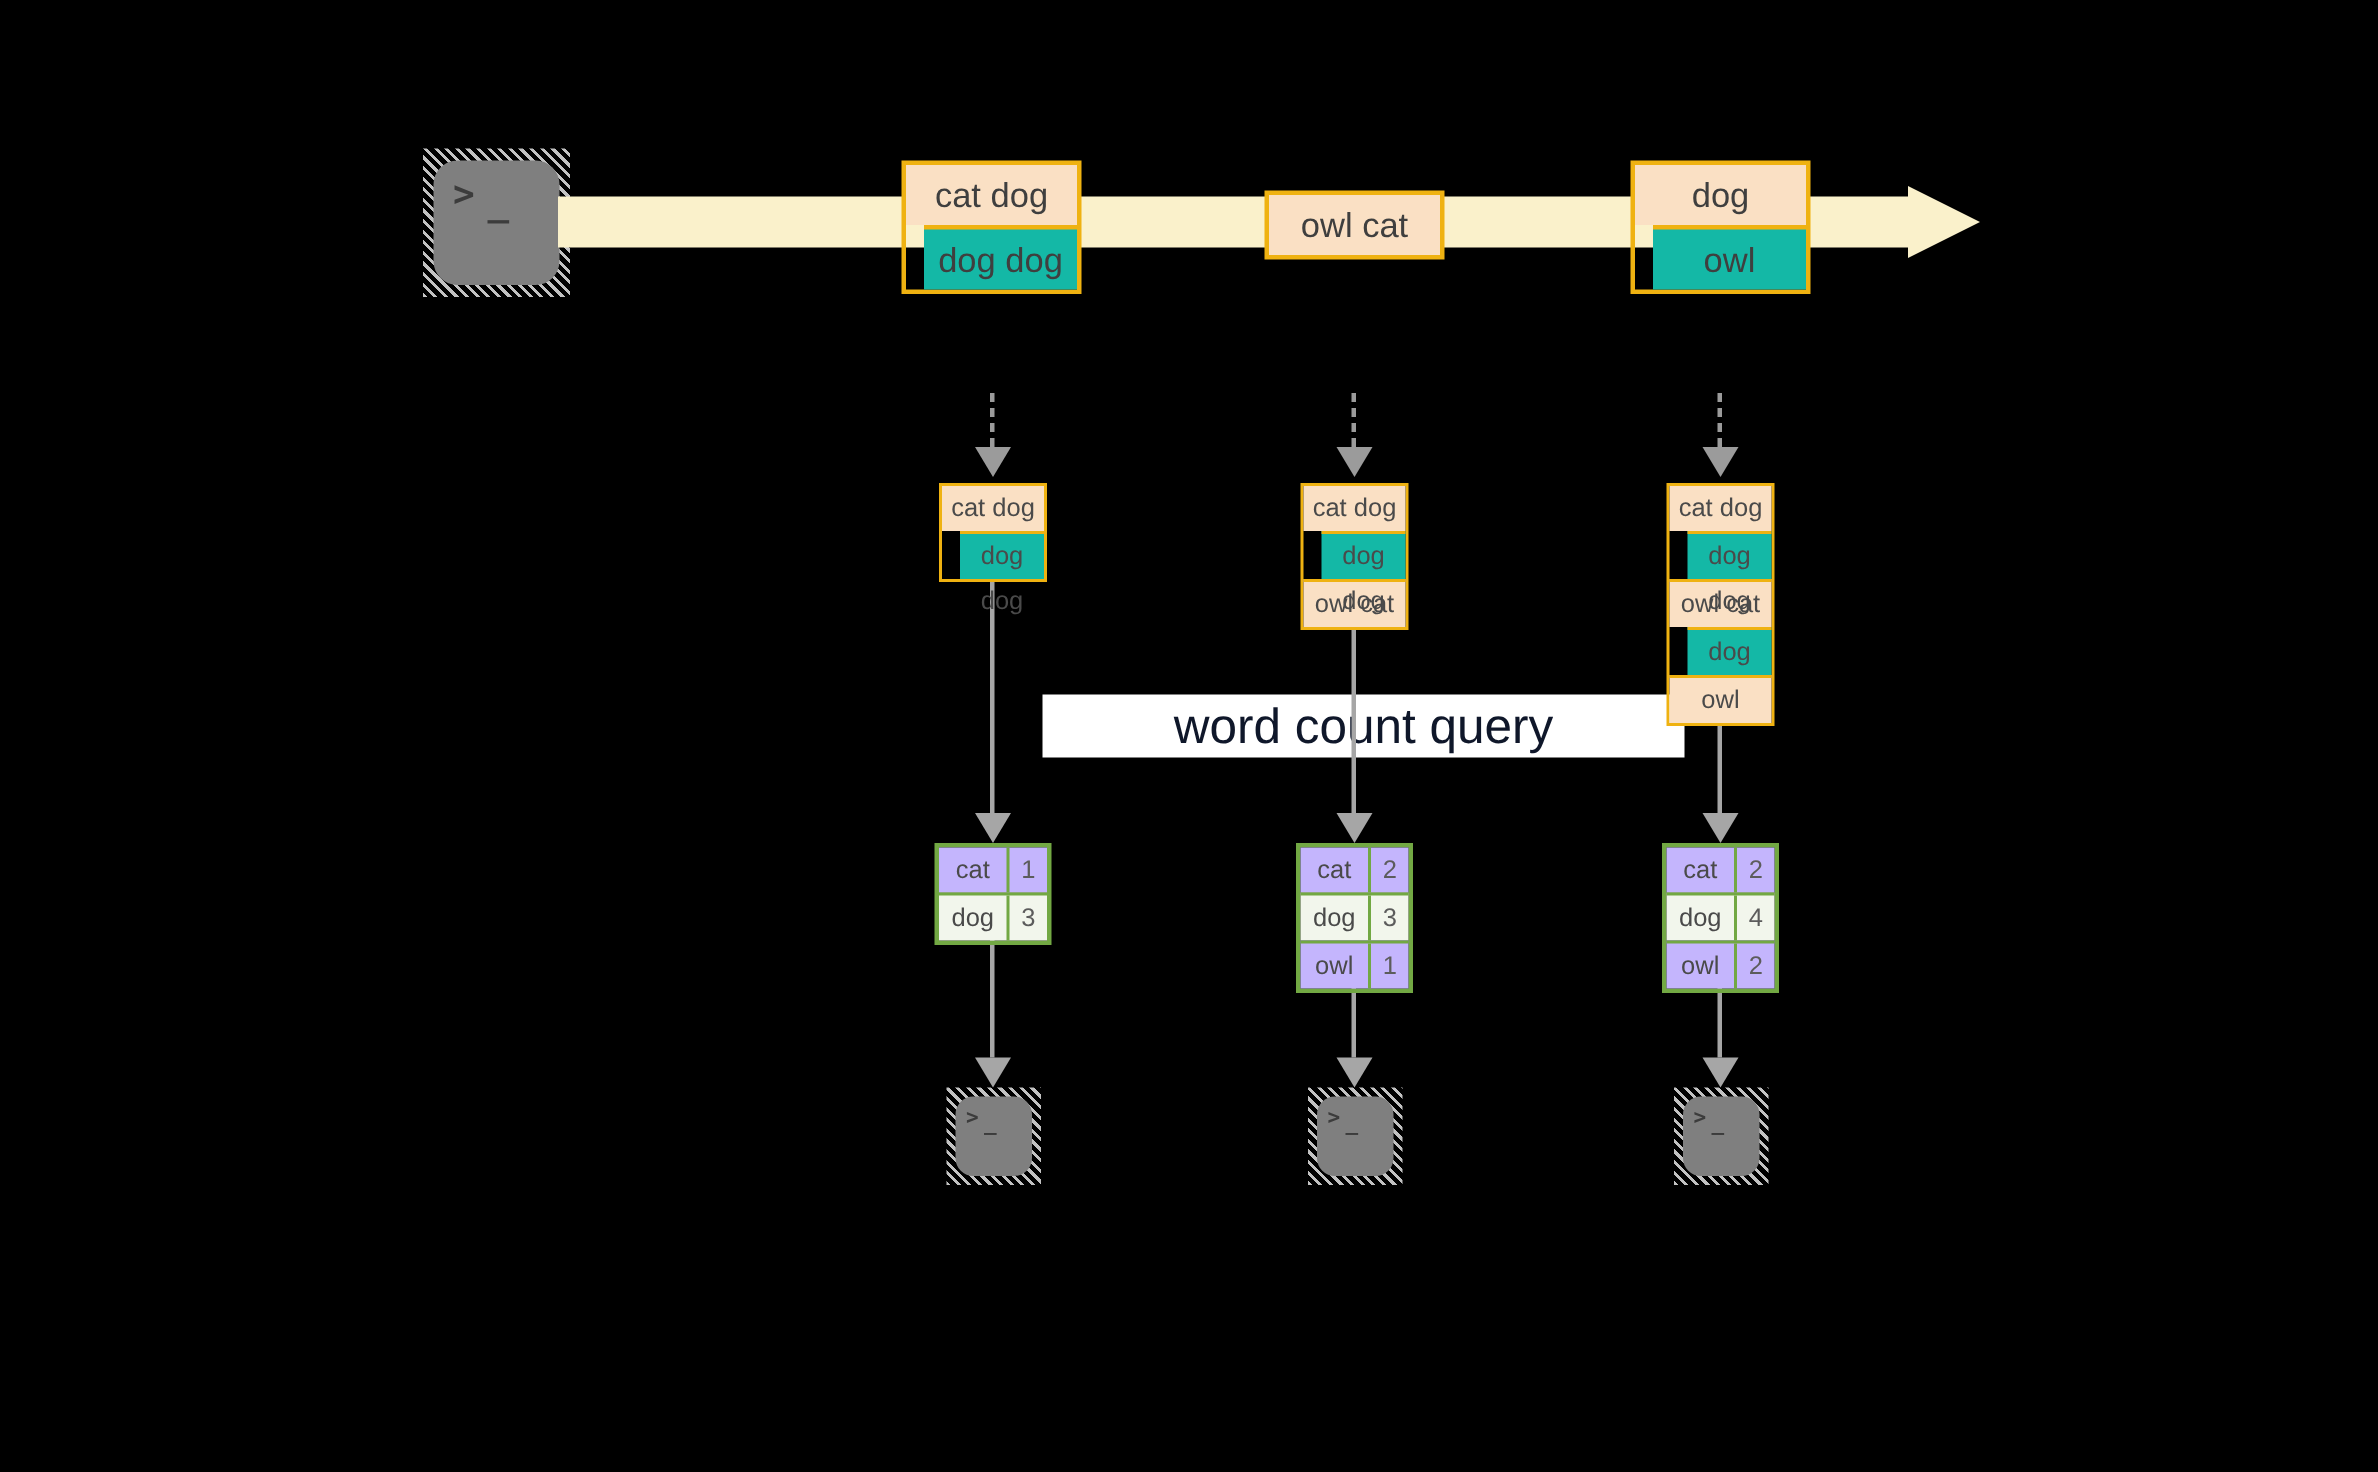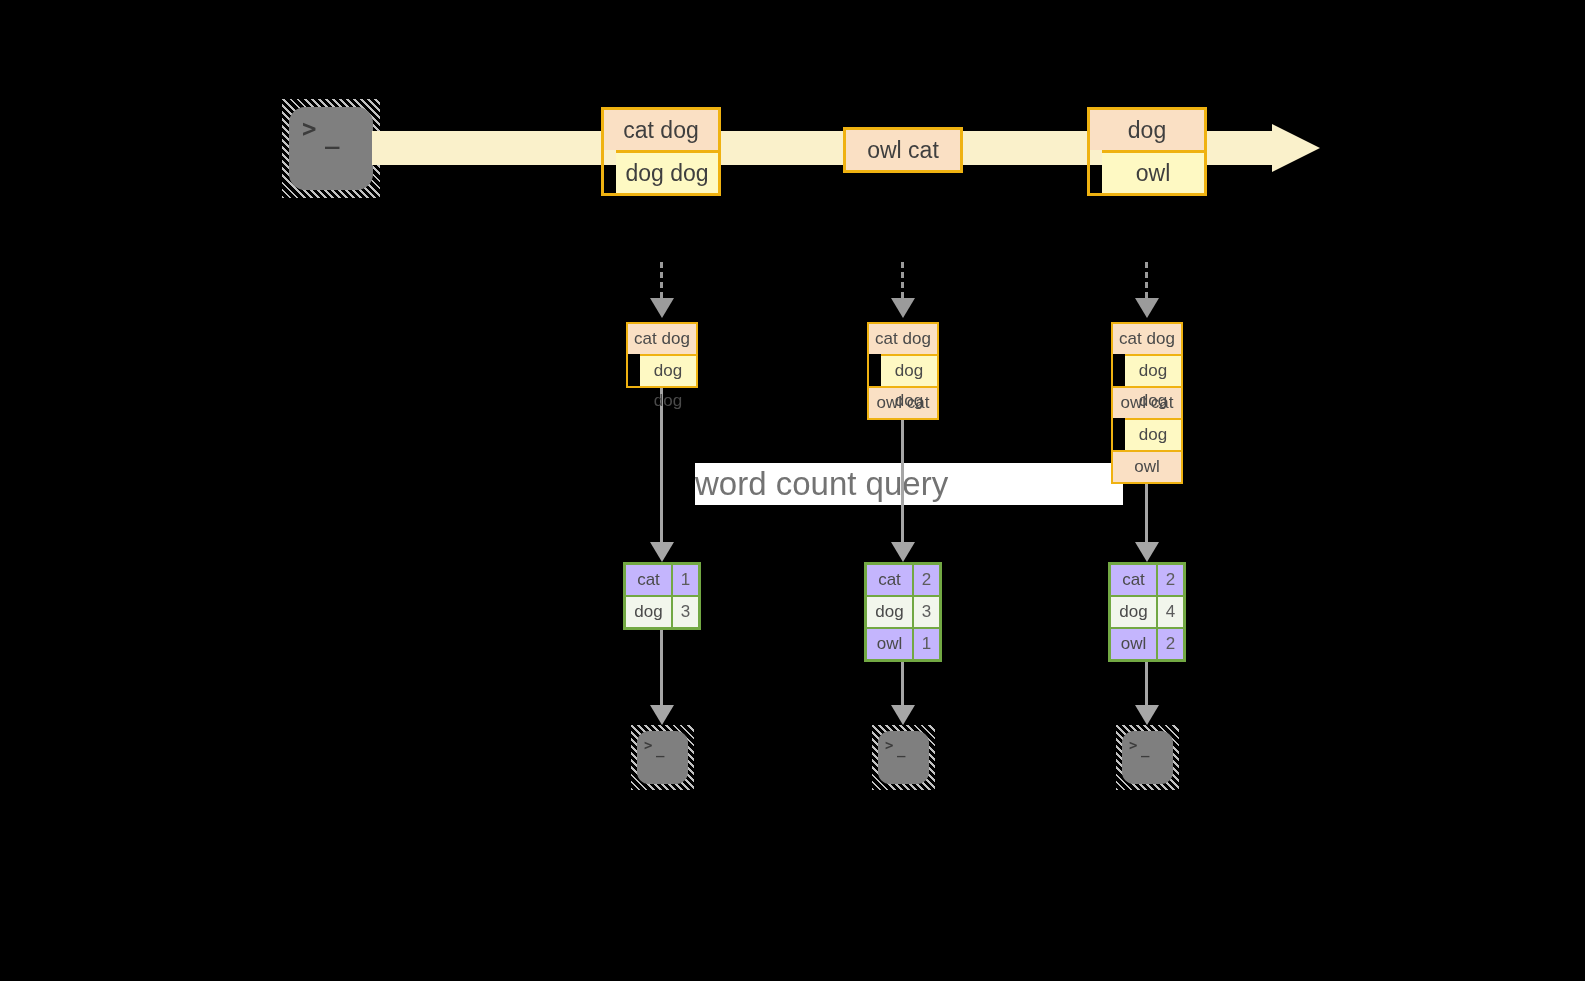--- a/index.html
+++ b/index.html
@@ -14,30 +14,30 @@
   .band-head{position:absolute;width:0;height:0;z-index:1;
              border-top:24px solid transparent;border-bottom:24px solid transparent;border-left:48px solid #faf1cb;}
   
   .obox{position:absolute;border:3px solid #efb211;z-index:2;box-sizing:border-box;}
   .obox .cell{height:40px;line-height:40px;text-align:center;font-size:23px;color:#3f3f3f;}
   .obox .cell + .cell{border-top:3px solid #efb211;}
   .stack{position:absolute;border:2px solid #efb211;z-index:3;box-sizing:border-box;}
   .stack .cell{height:30px;line-height:30px;text-align:center;font-size:17px;color:#4a4a4a;}
   .stack .cell + .cell{border-top:2px solid #efb211;}
   .peach{background:#fae0c4;}
-  .cream{background:#fef9c3;margin-left:12px;}
+  .cream{background:#14b8a6;margin-left:12px;}
   
   .vline{position:absolute;width:0;z-index:2;border-left:3px solid #a6a6a6;}
   .vdash{position:absolute;width:0;z-index:2;border-left:3px dashed #9b9b9b;}
   .vhead{position:absolute;width:0;height:0;z-index:2;
          border-left:12px solid transparent;border-right:12px solid transparent;border-top:20px solid #a6a6a6;}
   .vhead.dash{border-top-color:#9b9b9b;}
   
-  .qlabel{position:absolute;background:#ffffff;color:#737373;z-index:1;
-          text-align:left;font-size:33px;font-weight:400;}
+  .qlabel{position:absolute;background:#ffffff;color:#0f172a;z-index:1;
+          text-align:center;font-size:33px;font-weight:400;}
   
   .gtable{position:absolute;border:3px solid #72a843;z-index:3;box-sizing:border-box;}
   .grow{display:flex;height:30px;}
   .grow + .grow{border-top:2px solid #72a843;}
   .gword{width:45px;border-right:2px solid #72a843;text-align:center;line-height:30px;font-size:17px;color:#4a4a4a;}
   .gnum{flex:1;text-align:center;line-height:30px;font-size:17px;color:#5c5c5c;}
   .sageA{background:#c4b5fd;}
   .sageB{background:#f2f6ec;}
 </style>
 </head>

